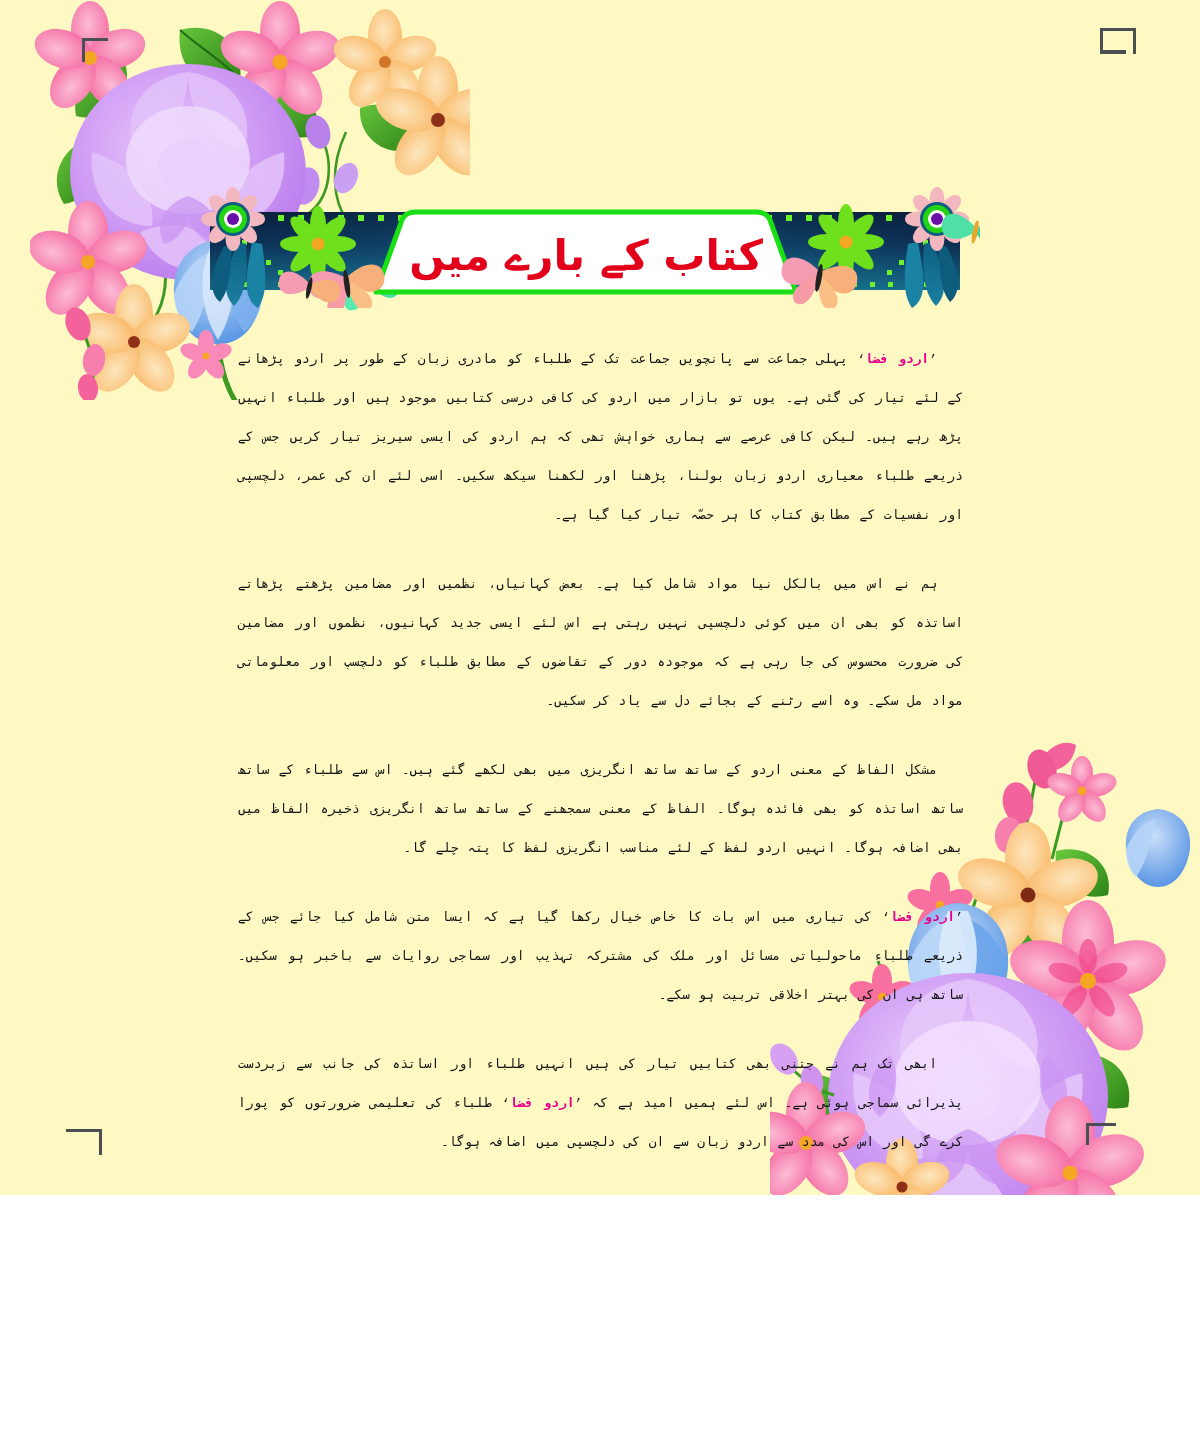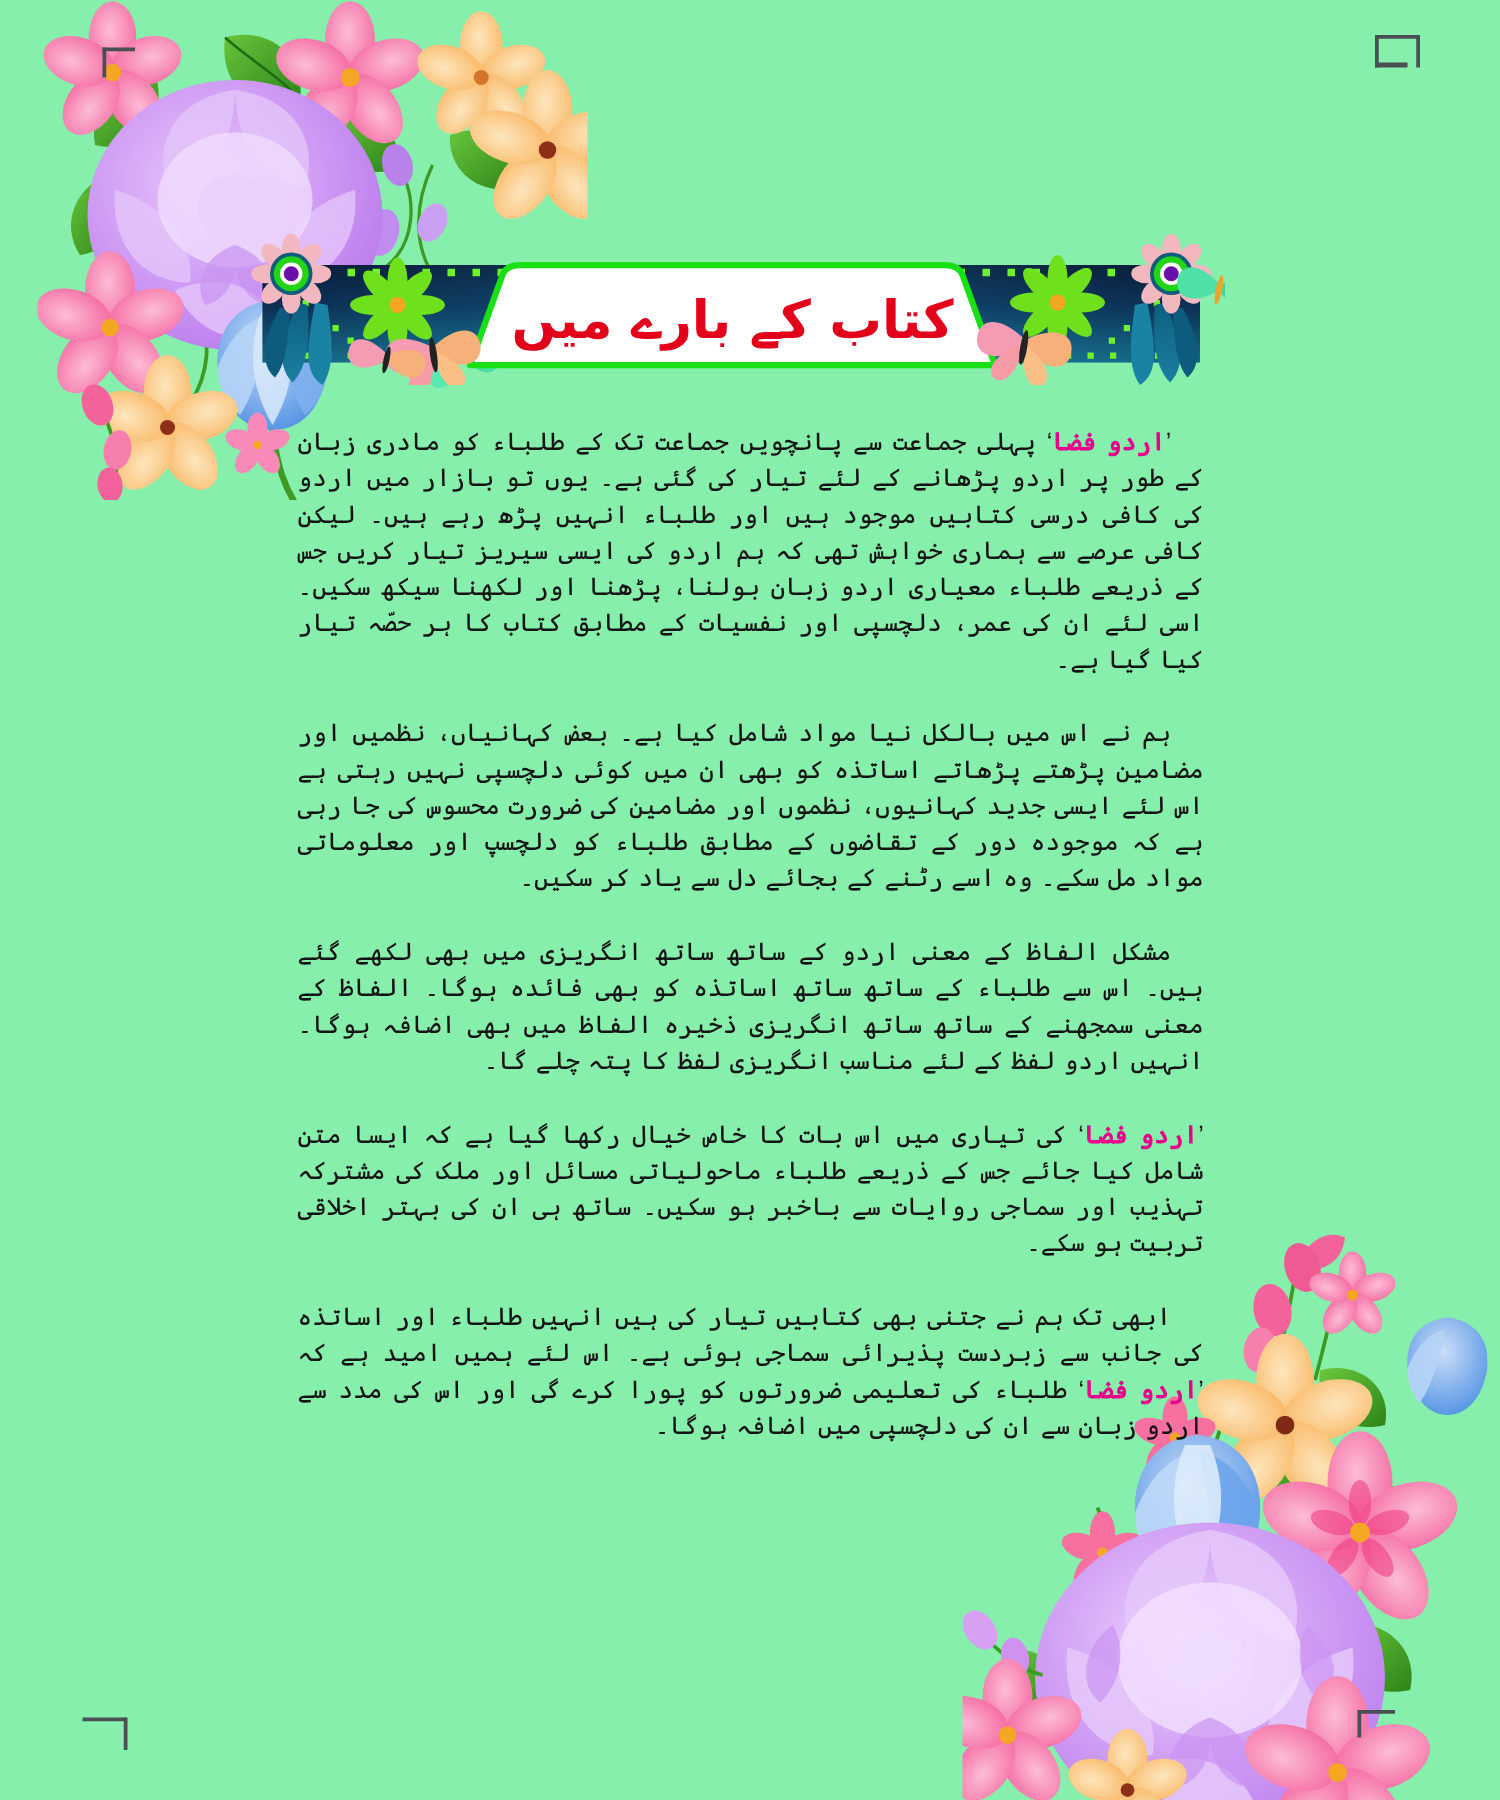--- a/index.html
+++ b/index.html
@@ -8,23 +8,23 @@
     padding: 0;
     background: #ffffff;
   }
   body {
     font-family: "DejaVu Sans", "Liberation Sans", sans-serif;
   }
 
   #page {
     position: relative;
     width: 1200px;
-    height: 1440px;
+    height: 1195px;
     overflow: hidden;
-    background: #86efac;
+    background: #fef9c3;
   }
 
   
   .crop-mark {
     position: absolute;
     width: 36px;
     height: 26px;
     pointer-events: none;
   }
   .crop-mark i {
@@ -71,23 +71,23 @@
   .content {
     position: absolute;
     top: 340px;
     right: 237px;
     width: 725px;
     direction: rtl;
     text-align: justify;
   }
   .para {
     margin: 0 0 30px 0;
-    font-family: Liberation Sans, sans-serif;
-    font-size: 20px;
-    line-height: 29px;
+    font-family: Liberation Mono, monospace;
+    font-size: 13px;
+    line-height: 39px;
     color: #141414;
     text-align: justify;
     text-indent: 26px;
     word-spacing: 1px;
   }
   .para.no-indent { text-indent: 0; }
   .para .hl {
     color: #e8008c;
     font-weight: 700;
   }

